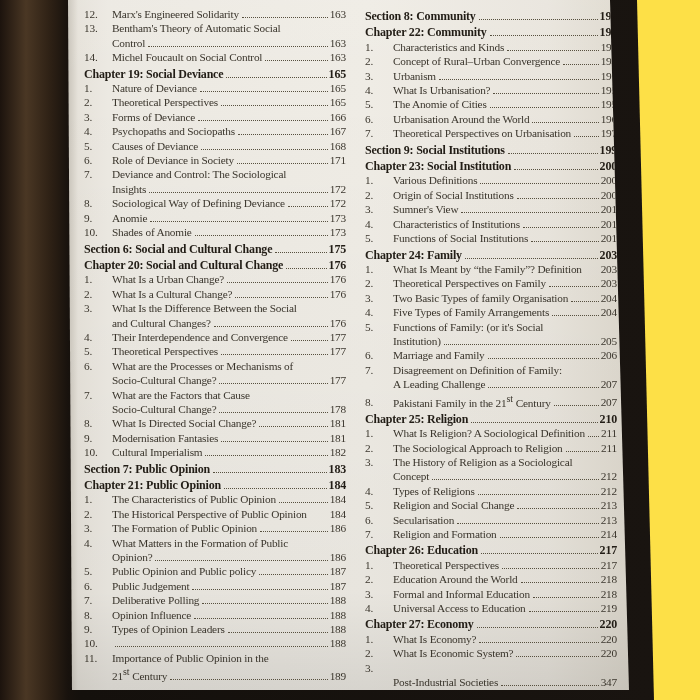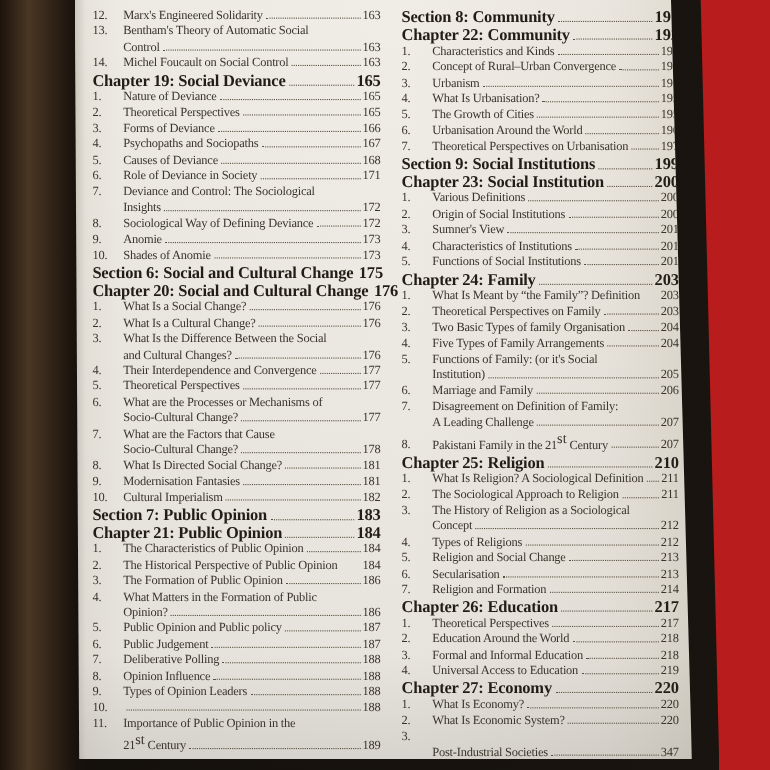--- a/index.html
+++ b/index.html
@@ -1,34 +1,34 @@
 <!DOCTYPE html>
 <html><head>
 <meta charset="utf-8">
 <style>
   html,body{margin:0;padding:0;background:#ffffff;}
-  .photo{position:relative;width:700px;height:700px;background:#b91c1c;overflow:hidden;
+  .photo{position:relative;width:700px;height:700px;background:#fde047;overflow:hidden;
          font-family:"Liberation Serif","DejaVu Serif",serif;}
   .backdrop{position:absolute;left:0;top:0;width:654px;height:700px;
     background:linear-gradient(to right,#1c130d 0px,#4a3724 26px,#2e2115 50px,#18120d 68px,#14100c 80px,#191410 100%);
     clip-path:polygon(0 0,637px 0,654px 100%,0 100%);}
   .page{position:absolute;left:68px;top:0;width:561px;height:690px;
     background:
       linear-gradient(to bottom, rgba(255,255,255,.06), rgba(0,0,0,0) 12%, rgba(0,0,0,.03) 86%, rgba(0,0,0,.10)),
       linear-gradient(to right,#c9c4ba 0px,#e6e2da 10px,#ece9e2 40px,#efece5 300px,#e9e5dd 480px,#ddd8cd 100%);
     clip-path:polygon(0 0,542px 0,561px 100%,4px 100%);}
   .col{position:absolute;top:7px;}
   .col-left{left:16px;width:262px;}
   .col-right{left:297px;width:252px;}
   .row{display:flex;align-items:baseline;line-height:14.4px;font-size:11.3px;
        letter-spacing:-0.2px;color:#3a352c;}
-  .row.head{font-weight:bold;color:#221d16;margin-top:2px;font-size:15px;}
+  .row.head{font-weight:bold;color:#221d16;margin-top:2px;font-size:12px;}
   .num{flex:0 0 28px;}
   .txt{white-space:nowrap;}
-  .txt sup{font-size:13px;letter-spacing:0;}
+  .txt sup{font-size:10px;letter-spacing:0;}
   .lead{flex:1 1 auto;min-width:0;border-bottom:1.4px dotted #57503f;margin:0 2px 3px 3px;}
   .lead.nolead{border-bottom:none;}
   .pg{flex:0 0 auto;}
 </style>
 </head>
 <body>
 
 <div class="photo">
   <div class="backdrop"></div>
   <div class="page">
@@ -129,21 +129,21 @@
           <span class="lead"></span>
           <span class="pg">175</span>
         </div>
         <div class="row head">
           <span class="txt">Chapter 20: Social and Cultural Change</span>
           <span class="lead"></span>
           <span class="pg">176</span>
         </div>
         <div class="row">
           <span class="num">1.</span>
-          <span class="txt">What Is a Social Change?</span>
+          <span class="txt">What Is a Urban Change?</span>
           <span class="lead"></span>
           <span class="pg">176</span>
         </div>
         <div class="row">
           <span class="num">2.</span>
           <span class="txt">What Is a Cultural Change?</span>
           <span class="lead"></span>
           <span class="pg">176</span>
         </div>
         <div class="row">
@@ -320,21 +320,21 @@
           <span class="pg">195</span>
         </div>
         <div class="row">
           <span class="num">4.</span>
           <span class="txt">What Is Urbanisation?</span>
           <span class="lead"></span>
           <span class="pg">195</span>
         </div>
         <div class="row">
           <span class="num">5.</span>
-          <span class="txt">The Growth of Cities</span>
+          <span class="txt">The Anomie of Cities</span>
           <span class="lead"></span>
           <span class="pg">195</span>
         </div>
         <div class="row">
           <span class="num">6.</span>
           <span class="txt">Urbanisation Around the World</span>
           <span class="lead"></span>
           <span class="pg">196</span>
         </div>
         <div class="row">

